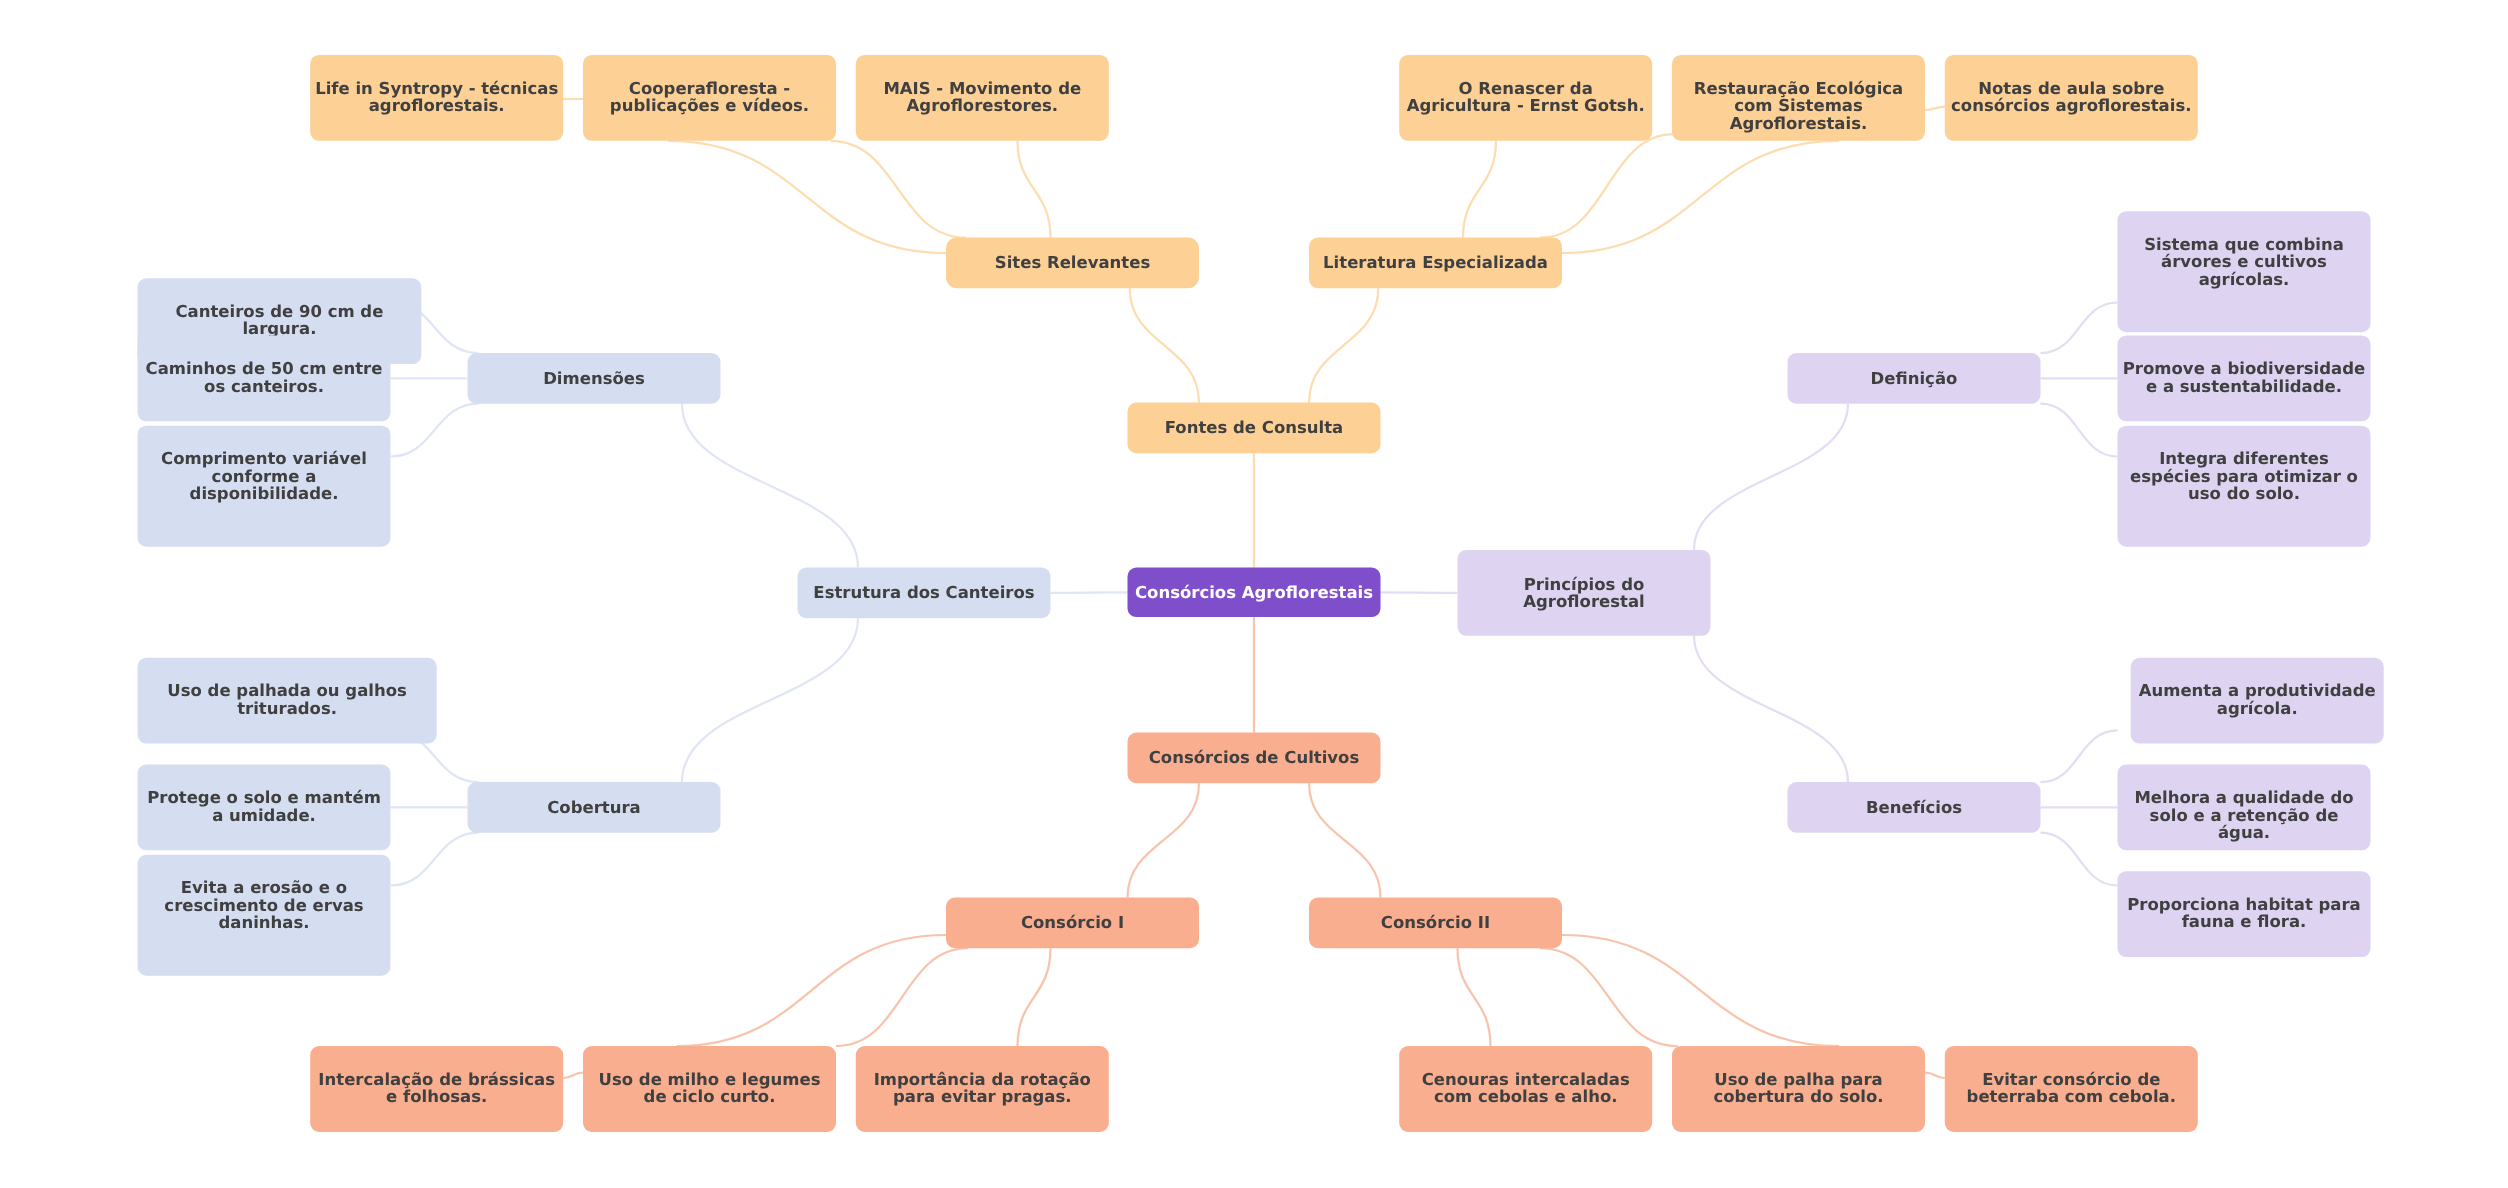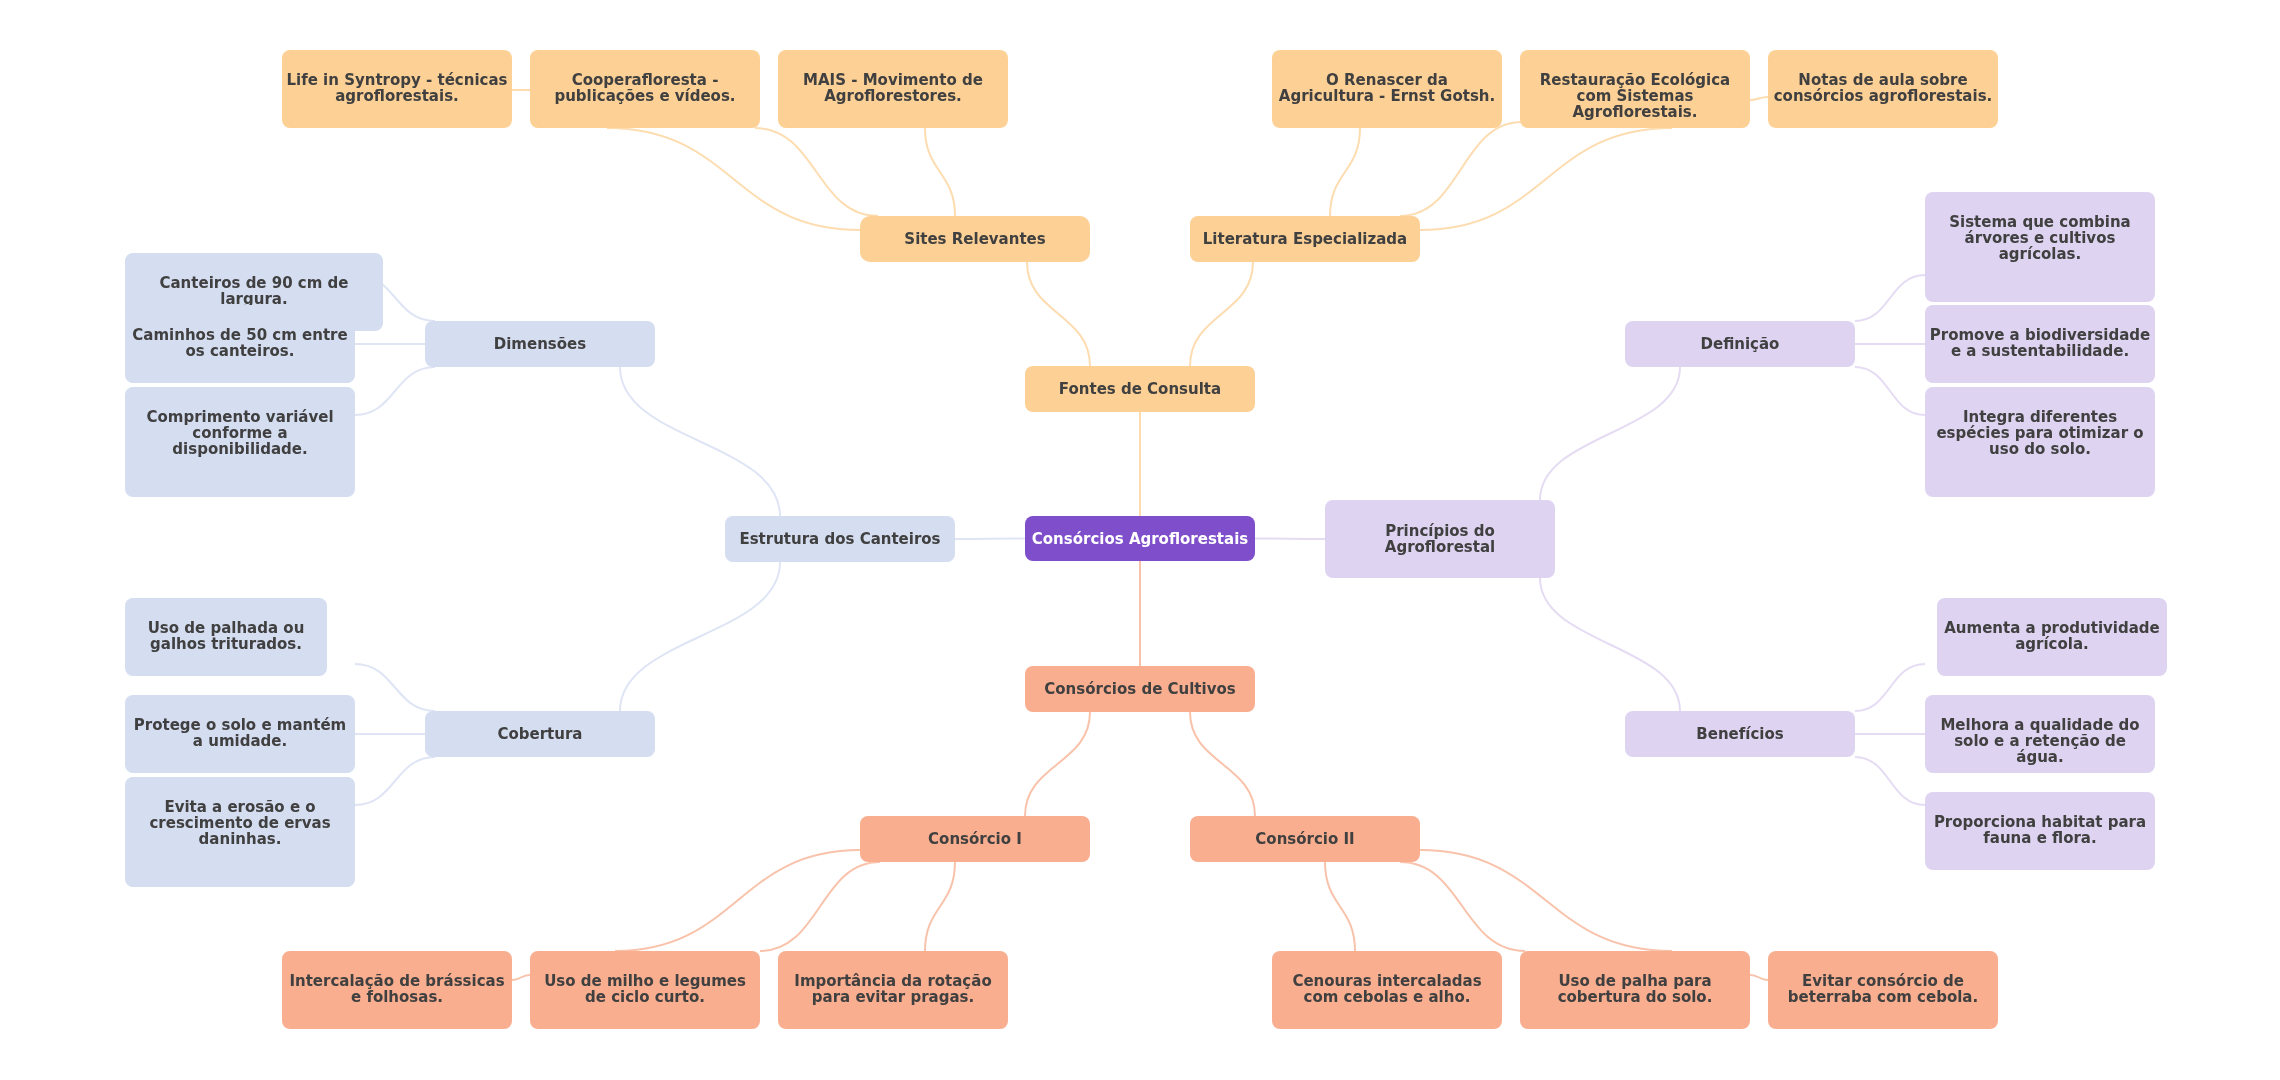--- a/index.html
+++ b/index.html
@@ -137,21 +137,21 @@
   </div>
   <div class="node c-blue leaf" id="n-d0" style="left:125px;top:208px;width:258px;height:78px;margin-top:45px;">
     <span>Canteiros de 90 cm de largura.</span>
   </div>
   <div class="node c-blue leaf" id="n-d1" style="left:125px;top:305px;width:230px;height:78px;">
     <span>Caminhos de 50 cm entre os canteiros.</span>
   </div>
   <div class="node c-blue leaf" id="n-d2" style="left:125px;top:387px;width:230px;height:110px;">
     <span>Comprimento variável conforme a disponibilidade.</span>
   </div>
-  <div class="node c-blue leaf" id="n-o0" style="left:125px;top:598px;width:202px;height:78px;">
+  <div class="node c-blue leaf" id="n-o0" style="left:125px;top:598px;width:272px;height:78px;">
     <span>Uso de palhada ou galhos triturados.</span>
   </div>
   <div class="node c-blue leaf" id="n-o1" style="left:125px;top:695px;width:230px;height:78px;">
     <span>Protege o solo e mantém a umidade.</span>
   </div>
   <div class="node c-blue leaf" id="n-o2" style="left:125px;top:777px;width:230px;height:110px;">
     <span>Evita a erosão e o crescimento de ervas daninhas.</span>
   </div>
 
   <div class="node c-purple" id="n-prin" style="left:1325px;top:500px;width:230px;height:78px;padding:0 72px;">

